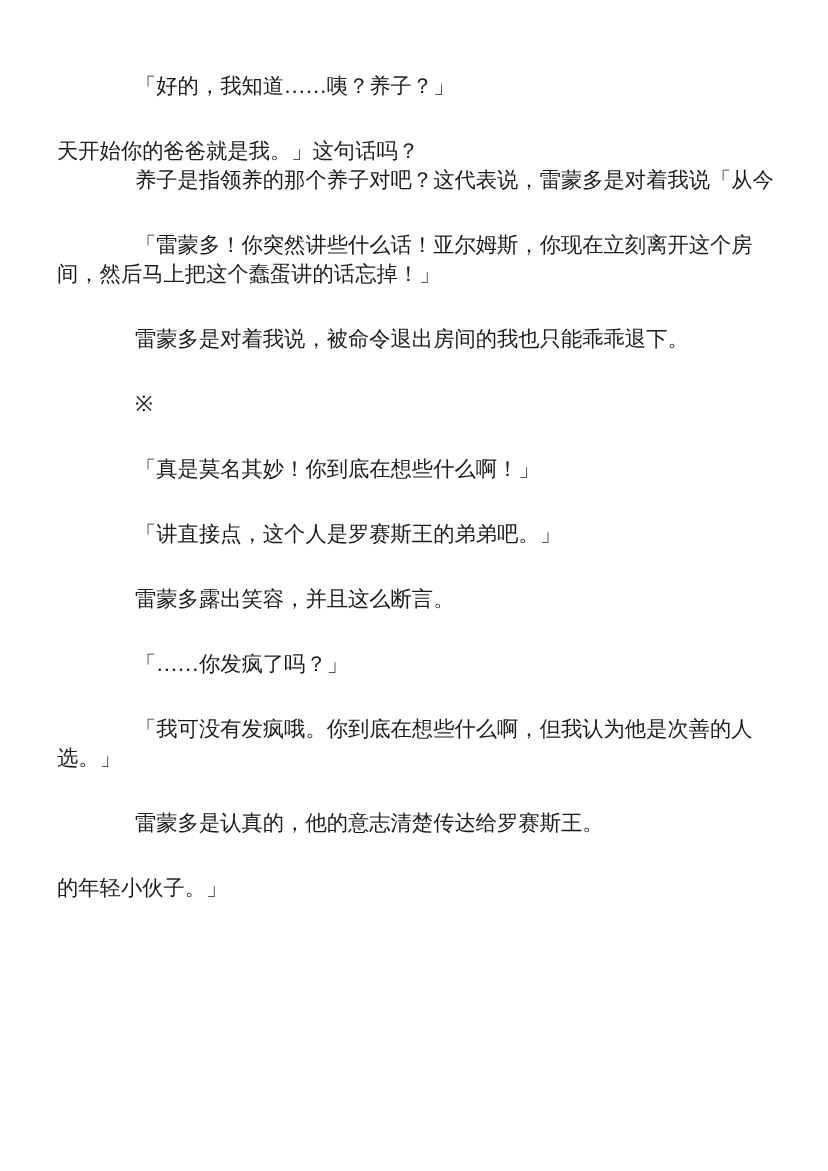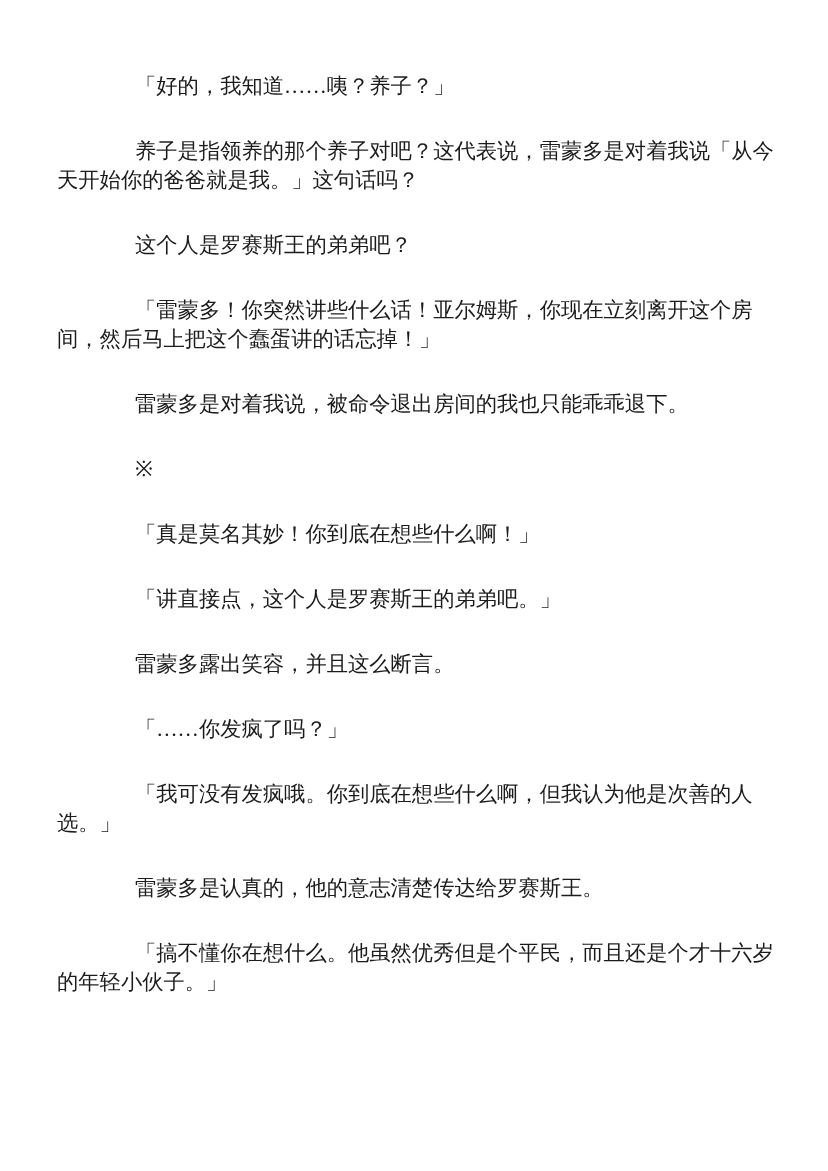--- a/index.html
+++ b/index.html
@@ -36,27 +36,24 @@
 </head>
 <body>
 
 <div class="page">
 
   <div class="para">
     <div class="line first">「好的，我知道……咦？养子？」</div>
   </div>
 
   <div class="para">
+    <div class="line">天开始你的爸爸就是我。」这句话吗？</div>
     <div class="line first">养子是指领养的那个养子对吧？这代表说，雷蒙多是对着我说「从今</div>
-    <div class="line">天开始你的爸爸就是我。」这句话吗？</div>
   </div>
 
-  <div class="para">
-    <div class="line first">这个人是罗赛斯王的弟弟吧？</div>
-  </div>
 
   <div class="para">
     <div class="line first">「雷蒙多！你突然讲些什么话！亚尔姆斯，你现在立刻离开这个房</div>
     <div class="line">间，然后马上把这个蠢蛋讲的话忘掉！」</div>
   </div>
 
   <div class="para">
     <div class="line first">雷蒙多是对着我说，被命令退出房间的我也只能乖乖退下。</div>
   </div>
 
@@ -84,17 +81,16 @@
   <div class="para">
     <div class="line first">「我可没有发疯哦。你到底在想些什么啊，但我认为他是次善的人</div>
     <div class="line">选。」</div>
   </div>
 
   <div class="para">
     <div class="line first">雷蒙多是认真的，他的意志清楚传达给罗赛斯王。</div>
   </div>
 
   <div class="para">
-    <div class="line first">「搞不懂你在想什么。他虽然优秀但是个平民，而且还是个才十六岁</div>
     <div class="line">的年轻小伙子。」</div>
   </div>
 
 </div>
 
 </body></html>

